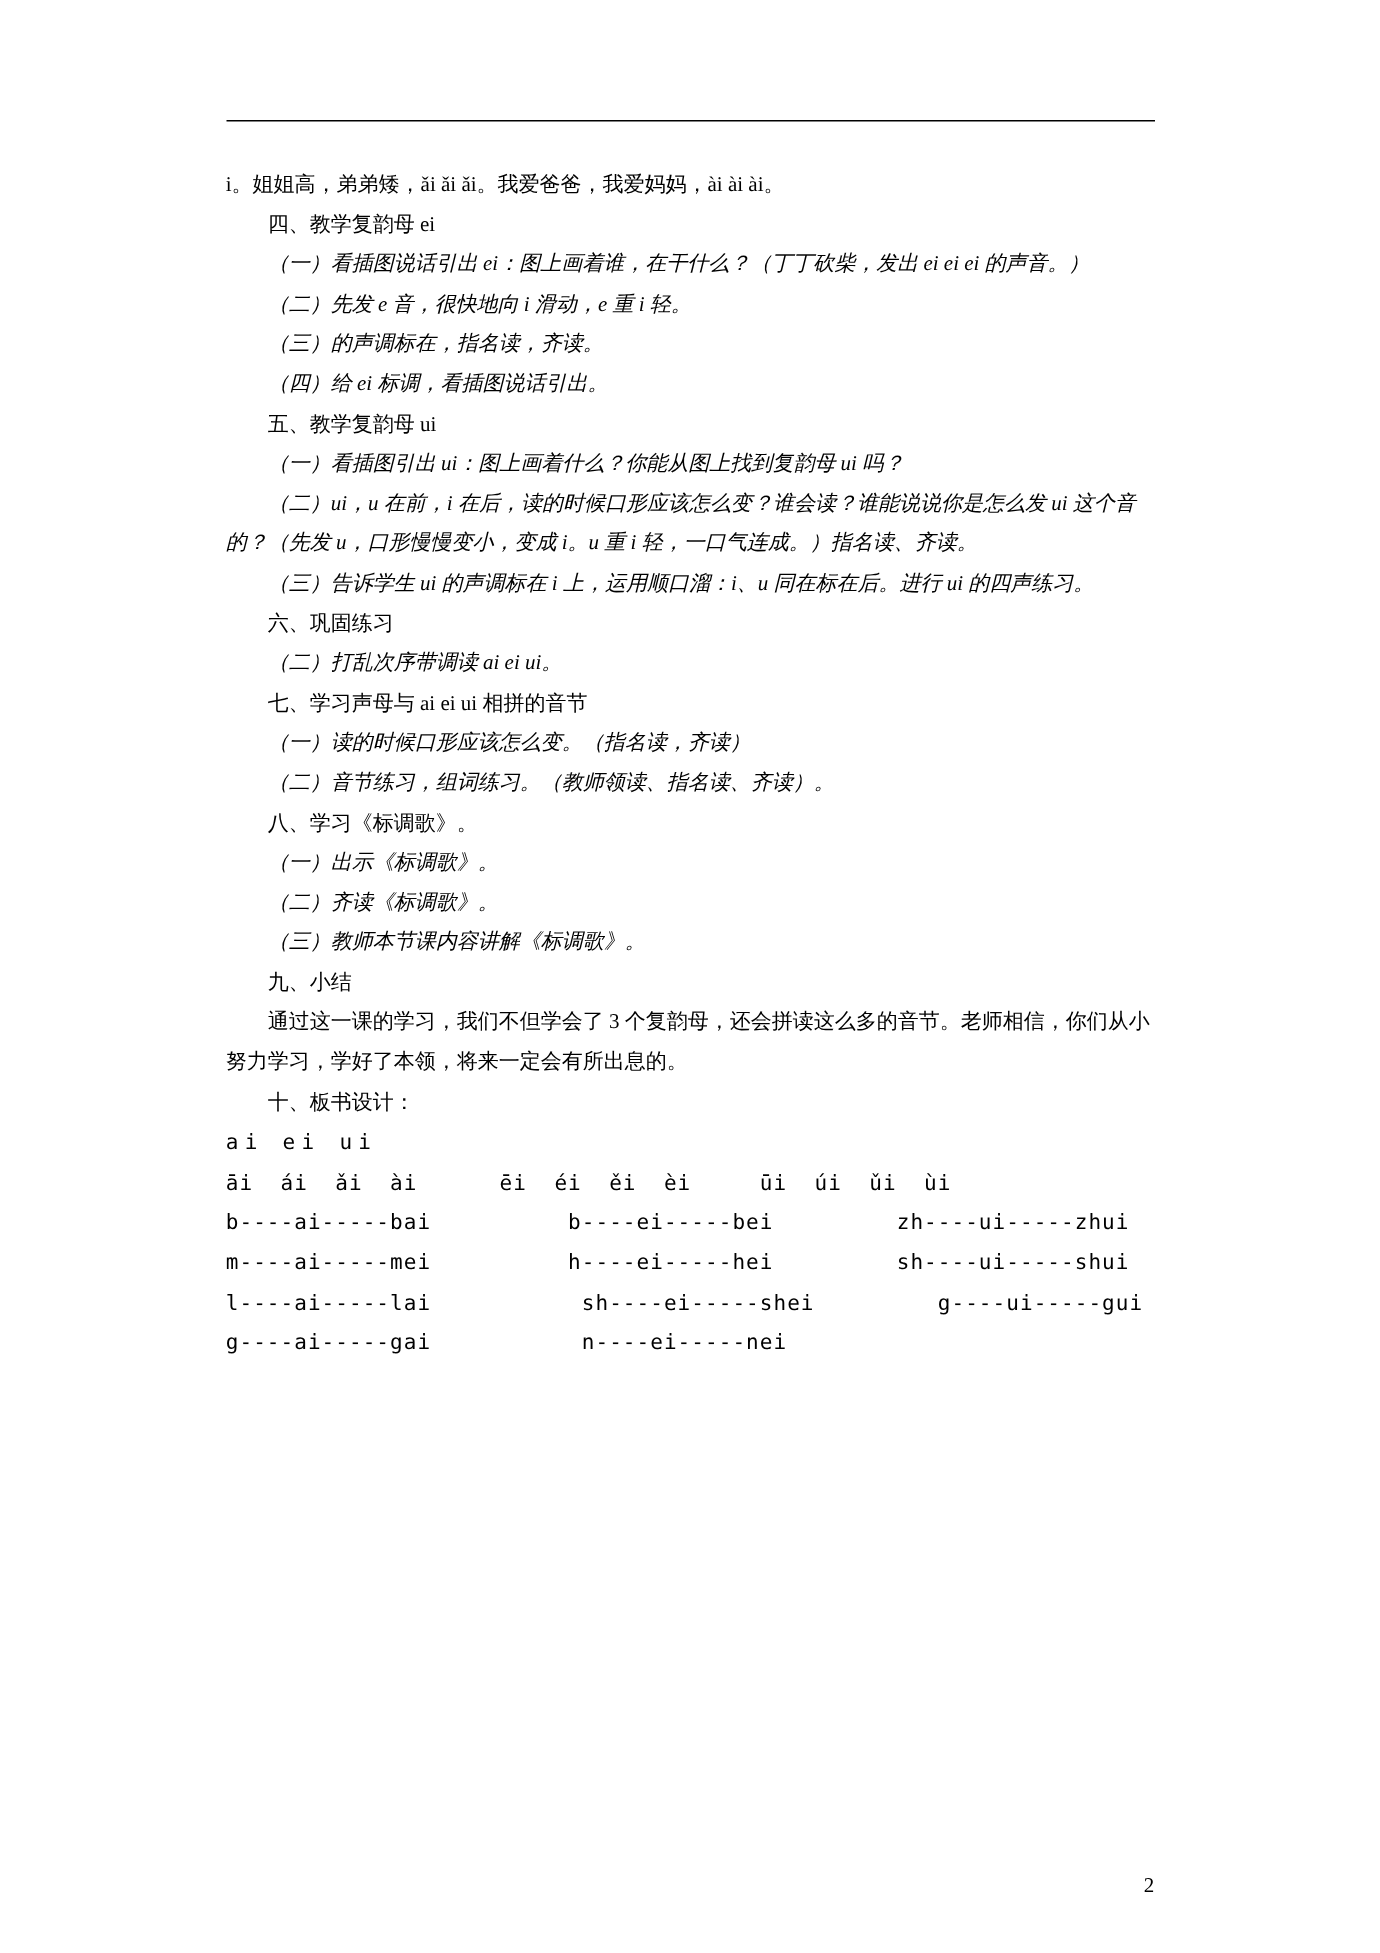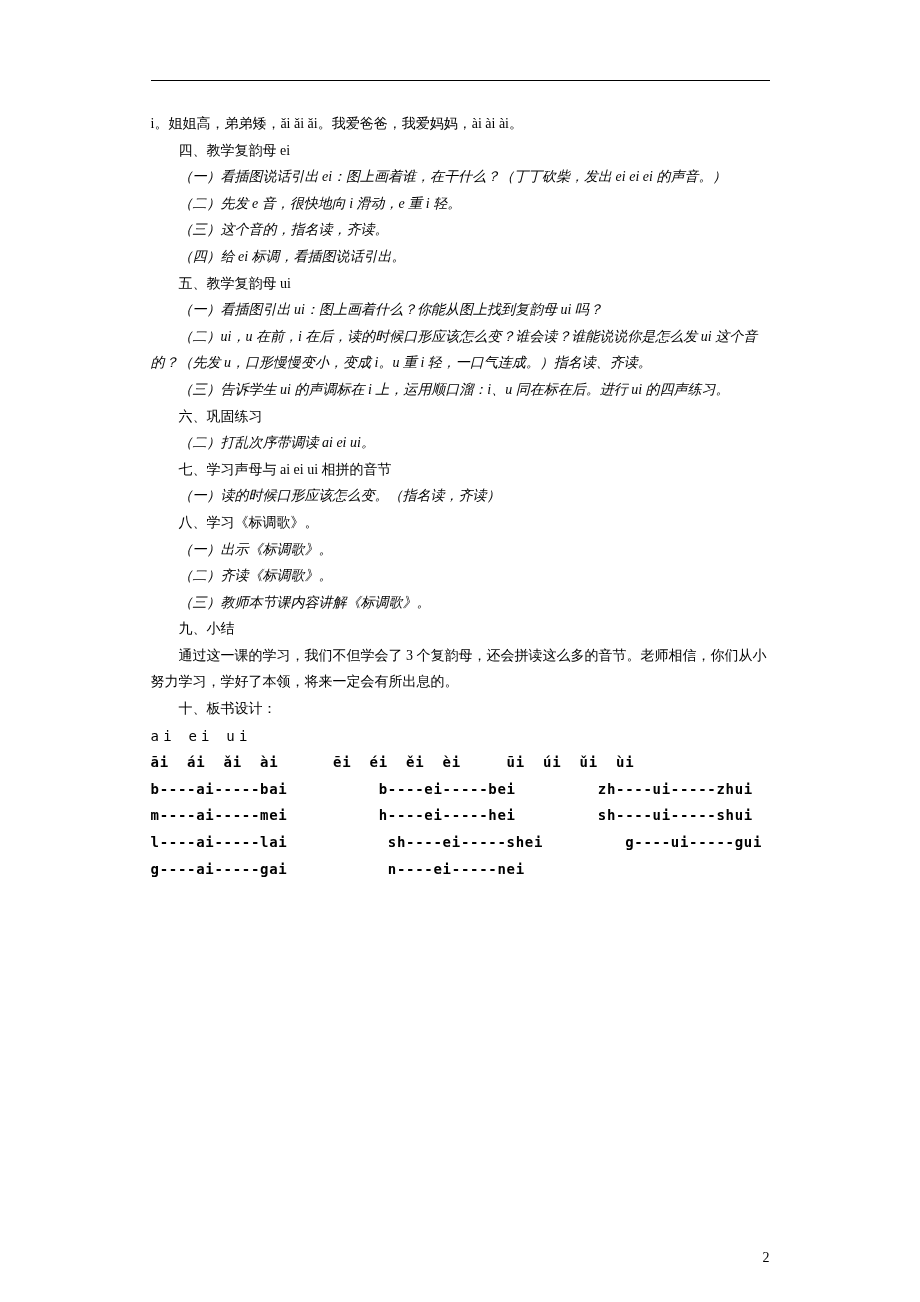--- a/index.html
+++ b/index.html
@@ -36,53 +36,53 @@
       font-style: italic;
     }
     .board-title {
       letter-spacing: 0.3em;
       font-family: monospace, "SimSun";
     }
     .board-row {
       font-family: monospace, "SimSun";
       white-space: pre;
       letter-spacing: 0.05em;
-      font-weight: bold;
     }
     .page-number {
       position: absolute;
       bottom: 30px;
       right: 100px;
       font-size: 14px;
     }
   </style>
 </head>
 <body>
 
 <div class="page">
   <div class="hr-line"></div>
 
   <p class="para">i。姐姐高，弟弟矮，ǎi  ǎi  ǎi。我爱爸爸，我爱妈妈，ài  ài  ài。</p>
 
   <p class="para indent1">四、教学复韵母 ei</p>
   <p class="para indent2">（一）看插图说话引出 ei：图上画着谁，在干什么？（丁丁砍柴，发出 ei  ei  ei 的声音。）</p>
   <p class="para indent2">（二）先发 e 音，很快地向 i 滑动，e 重 i 轻。</p>
-  <p class="para indent2">（三）这个音的，指名读，齐读。</p>
+  <p class="para indent2">（三）的声调标在，指名读，齐读。</p>
   <p class="para indent2">（四）给 ei 标调，看插图说话引出。</p>
 
   <p class="para indent1">五、教学复韵母 ui</p>
   <p class="para indent2">（一）看插图引出 ui：图上画着什么？你能从图上找到复韵母 ui 吗？</p>
   <p class="para indent2">（二）ui，u 在前，i 在后，读的时候口形应该怎么变？谁会读？谁能说说你是怎么发 ui 这个音的？（先发 u，口形慢慢变小，变成 i。u 重 i 轻，一口气连成。）指名读、齐读。</p>
   <p class="para indent2">（三）告诉学生 ui 的声调标在 i 上，运用顺口溜：i、u 同在标在后。进行 ui 的四声练习。</p>
 
   <p class="para indent1">六、巩固练习</p>
   <p class="para indent2">（二）打乱次序带调读 ai  ei  ui。</p>
 
   <p class="para indent1">七、学习声母与 ai  ei  ui 相拼的音节</p>
   <p class="para indent2">（一）读的时候口形应该怎么变。（指名读，齐读）</p>
+  <p class="para indent2">（二）音节练习，组词练习。（教师领读、指名读、齐读）。</p>
 
   <p class="para indent1">八、学习《标调歌》。</p>
   <p class="para indent2">（一）出示《标调歌》。</p>
   <p class="para indent2">（二）齐读《标调歌》。</p>
   <p class="para indent2">（三）教师本节课内容讲解《标调歌》。</p>
 
   <p class="para indent1">九、小结</p>
   <p class="para indent1">通过这一课的学习，我们不但学会了 3 个复韵母，还会拼读这么多的音节。老师相信，你们从小努力学习，学好了本领，将来一定会有所出息的。</p>
 
   <p class="para indent1">十、板书设计：</p>

